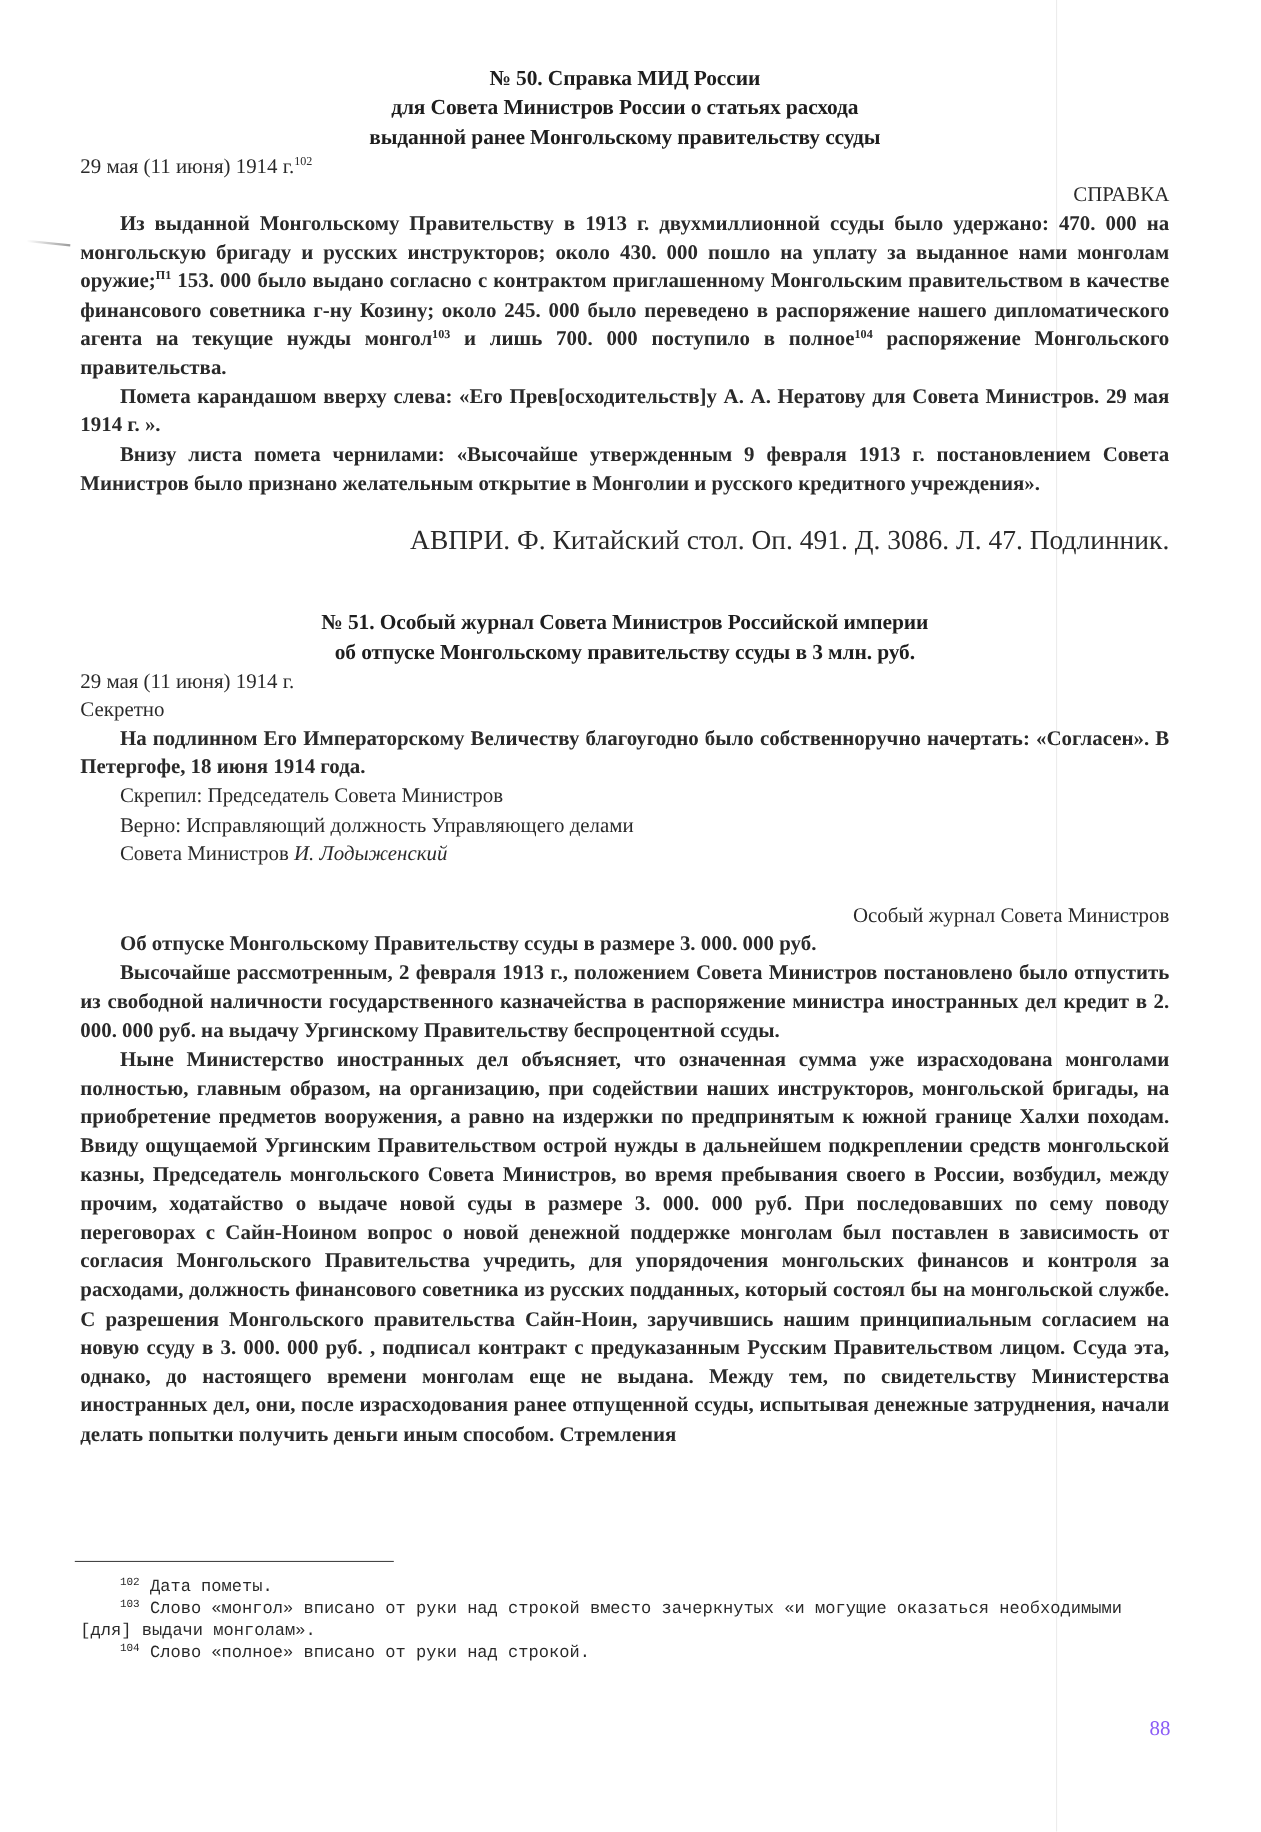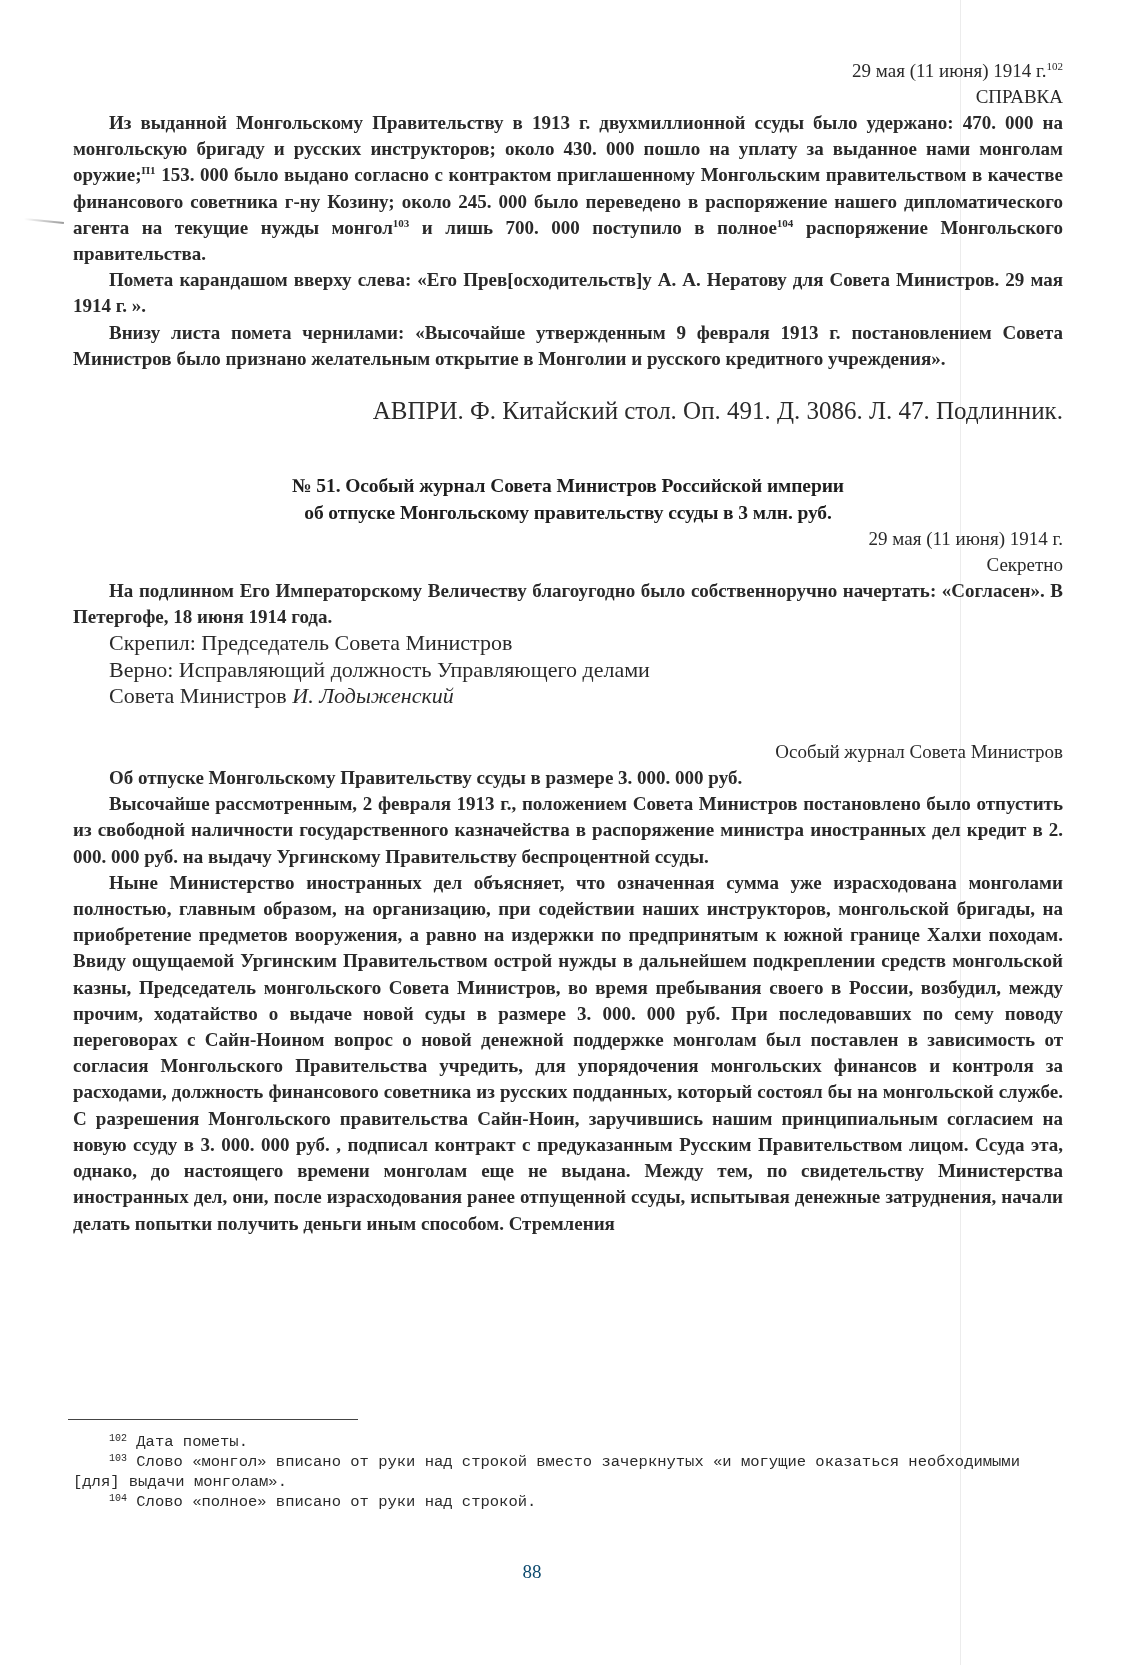--- a/index.html
+++ b/index.html
@@ -32,42 +32,42 @@
     .doc-title {
       text-align: center;
       font-weight: bold;
       font-size: 19.5px;
       line-height: 27px;
       margin: 0;
       color: #1e1e1e;
       letter-spacing: -0.1px;
     }
     .date-right {
-      text-align: right;
+      text-align: left;
       font-size: 19px;
       line-height: 26px;
       margin: 0;
     }
     .center-line {
       text-align: right;
       font-size: 19px;
       line-height: 26px;
       margin: 0;
     }
     p.body {
       font-size: 19px;
       line-height: 26.2px;
       margin: 0;
       text-indent: 36px;
       text-align: justify;
       text-align-last: left;
       font-weight: bold;
     }
     p.indent {
-      font-size: 22px;
+      font-size: 19px;
       line-height: 26.2px;
       margin: 0;
       padding-left: 36px;
     }
     sup {
       font-size: 11px;
       line-height: 0;
       vertical-align: 7px;
     }
     .archive {
@@ -101,43 +101,48 @@
     }
     .footnotes sup {
       font-size: 10px;
       vertical-align: 5px;
     }
     .page-number {
       position: absolute;
       left: 0;
       width: 1064px;
       top: 1561px;
-      text-align: center;
+      text-align: right;
       font-size: 19px;
-      color: #0c4a6e;
+      color: #8b5cf6;
     }
     .scratch {
       position: absolute;
       left: 24px;
       top: 220px;
       width: 40px;
       height: 2px;
       background: linear-gradient(90deg, rgba(150,150,150,0), #9a9a9a);
       transform: rotate(6deg);
     }
   </style>
 </head>
 <body>
 
 <div class="fold-line"></div>
 <div class="scratch"></div>
 
 <div class="page">
 
   <section>
+    <h2 class="doc-title">
+      <span>№ 50. Справка МИД России</span><br>
+      <span>для Совета Министров России о статьях расхода</span><br>
+      <span>выданной ранее Монгольскому правительству ссуды</span>
+    </h2>
     <p class="date-right"><span>29 мая (11 июня) 1914 г.</span><sup>102</sup></p>
     <p class="center-line">СПРАВКА</p>
 
     <p class="body"><span>Из выданной Монгольскому Правительству в 1913 г. двухмиллионной ссуды было удержано: 470. 000 на монгольскую бригаду и русских инструкторов; около 430. 000 пошло на уплату за выданное нами монголам оружие;</span><sup>П1</sup><span> 153. 000 было выдано согласно с контрактом приглашенному Монгольским правительством в качестве финансового советника г-ну Козину; около 245. 000 было переведено в распоряжение нашего дипломатического агента на текущие нужды монгол</span><sup>103</sup><span> и лишь 700. 000 поступило в полное</span><sup>104</sup><span> распоряжение Монгольского правительства.</span></p>
 
     <p class="body">Помета карандашом вверху слева: «Его Прев[осходительств]у А. А. Нератову для Совета Министров. 29 мая 1914 г. ».</p>
     <p class="body">Внизу листа помета чернилами: «Высочайше утвержденным 9 февраля 1913 г. постановлением Совета Министров было признано желательным открытие в Монголии и русского кредитного учреждения».</p>
 
     <p class="archive">АВПРИ. Ф. Китайский стол. Оп. 491. Д. 3086. Л. 47. Подлинник.</p>
   </section>

